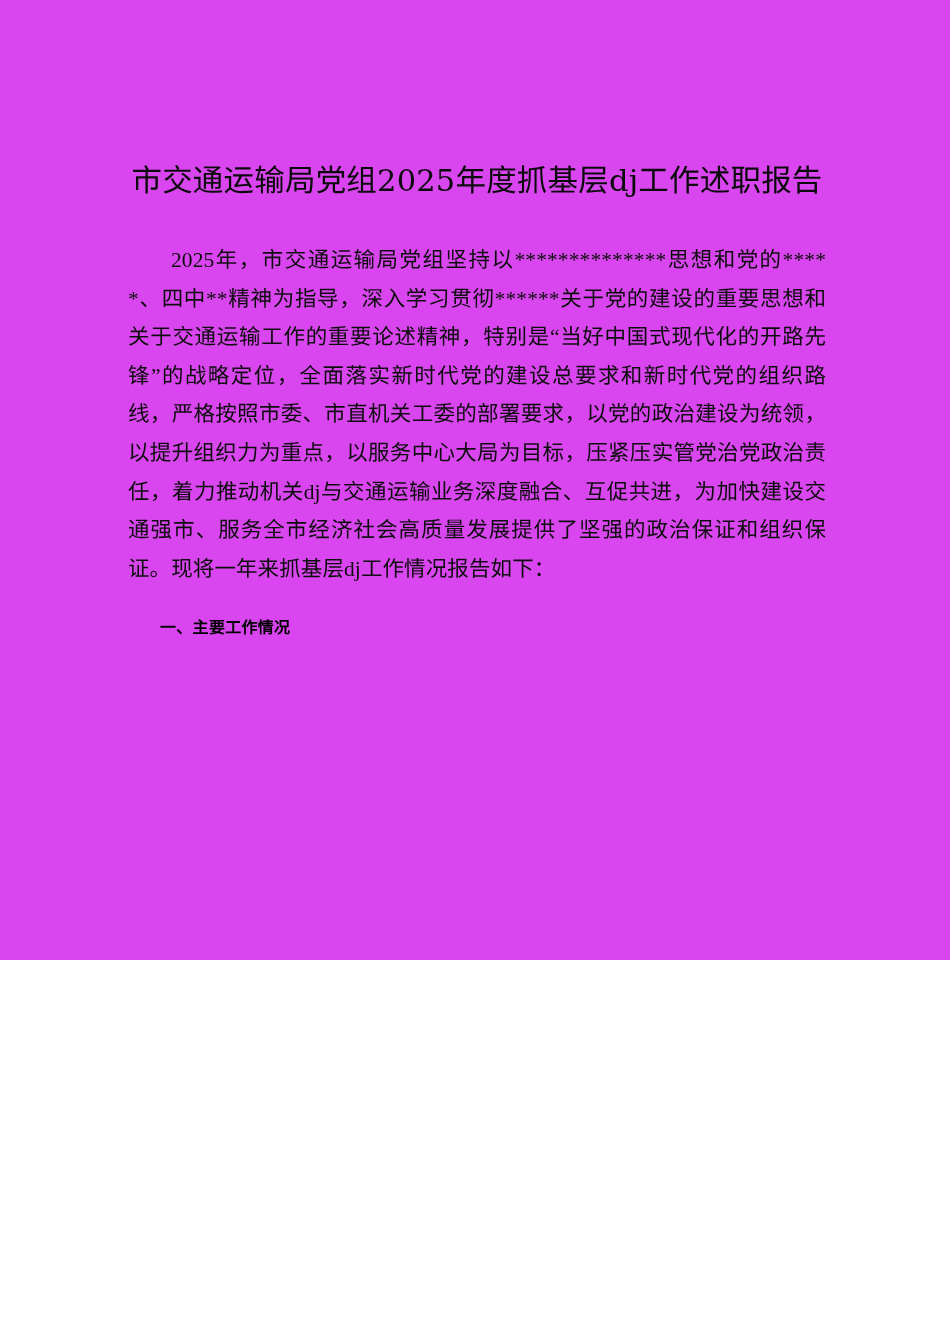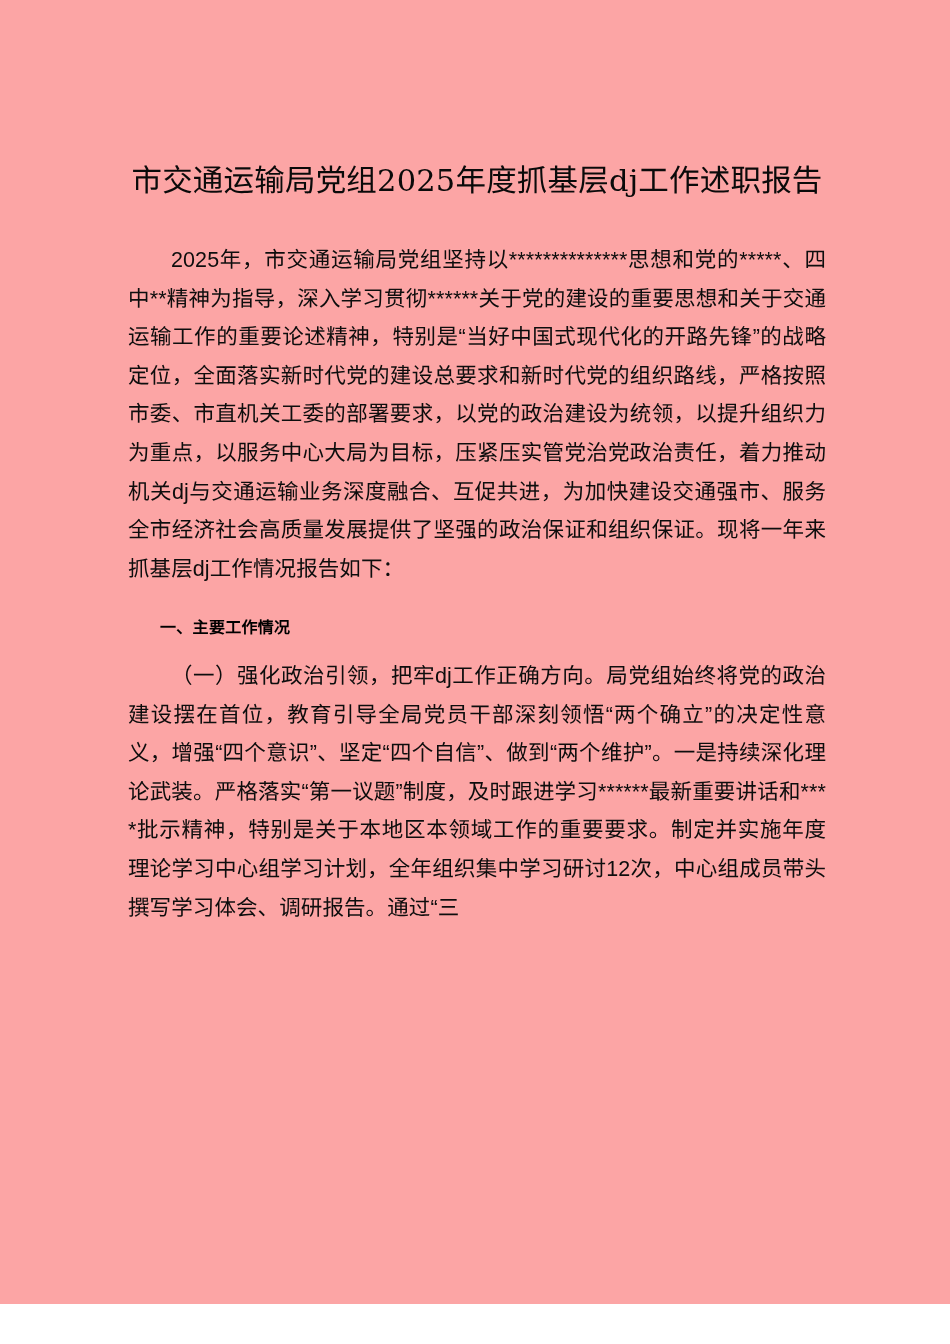--- a/index.html
+++ b/index.html
@@ -5,22 +5,22 @@
 <style>
   html, body {
     margin: 0;
     padding: 0;
     background: #ffffff;
   }
 
   .page {
     position: relative;
     width: 950px;
-    height: 1304px;
-    background: #fca5a5;
+    height: 960px;
+    background: #d946ef;
     overflow: hidden;
     box-sizing: border-box;
     font-family: "DejaVu Serif", "Liberation Serif", serif;
     color: #000000;
   }
 
   .doc-body {
     position: absolute;
     left: 128px;
     top: 0;
@@ -37,21 +37,21 @@
     line-height: 45px;
     text-align: center;
     letter-spacing: 0.2px;
     color: #0a0a0a;
     word-break: break-all;
   }
 
   
   .para {
     margin: 0;
-    font-family: Liberation Sans, sans-serif;
+    font-family: Liberation Serif, serif;
     font-size: 21.5px;
     line-height: 38.6px;
     text-align: justify;
     text-justify: inter-character;
     text-indent: 2em;
     color: #0d0d0d;
     word-break: break-all;
     letter-spacing: 0.1px;
   }
 
@@ -85,16 +85,15 @@
 
 <div class="page">
   <div class="doc-body">
 
     <h1 class="doc-title">市交通运输局党组2025年度抓基层dj工作述职报告</h1>
 
     <p class="para para-first">2025年，市交通运输局党组坚持以**************思想和党的*****、四中**精神为指导，深入学习贯彻******关于党的建设的重要思想和关于交通运输工作的重要论述精神，特别是“当好中国式现代化的开路先锋”的战略定位，全面落实新时代党的建设总要求和新时代党的组织路线，严格按照市委、市直机关工委的部署要求，以党的政治建设为统领，以提升组织力为重点，以服务中心大局为目标，压紧压实管党治党政治责任，着力推动机关dj与交通运输业务深度融合、互促共进，为加快建设交通强市、服务全市经济社会高质量发展提供了坚强的政治保证和组织保证。现将一年来抓基层dj工作情况报告如下：</p>
 
     <p class="section-heading heading-gap">一、主要工作情况</p>
 
-    <p class="para para-after-heading">（一）强化政治引领，把牢dj工作正确方向。局党组始终将党的政治建设摆在首位，教育引导全局党员干部深刻领悟“两个确立”的决定性意义，增强“四个意识”、坚定“四个自信”、做到“两个维护”。一是持续深化理论武装。严格落实“第一议题”制度，及时跟进学习******最新重要讲话和****批示精神，特别是关于本地区本领域工作的重要要求。制定并实施年度理论学习中心组学习计划，全年组织集中学习研讨12次，中心组成员带头撰写学习体会、调研报告。通过“三</p>
 
   </div>
 </div>
 
 </body></html>

